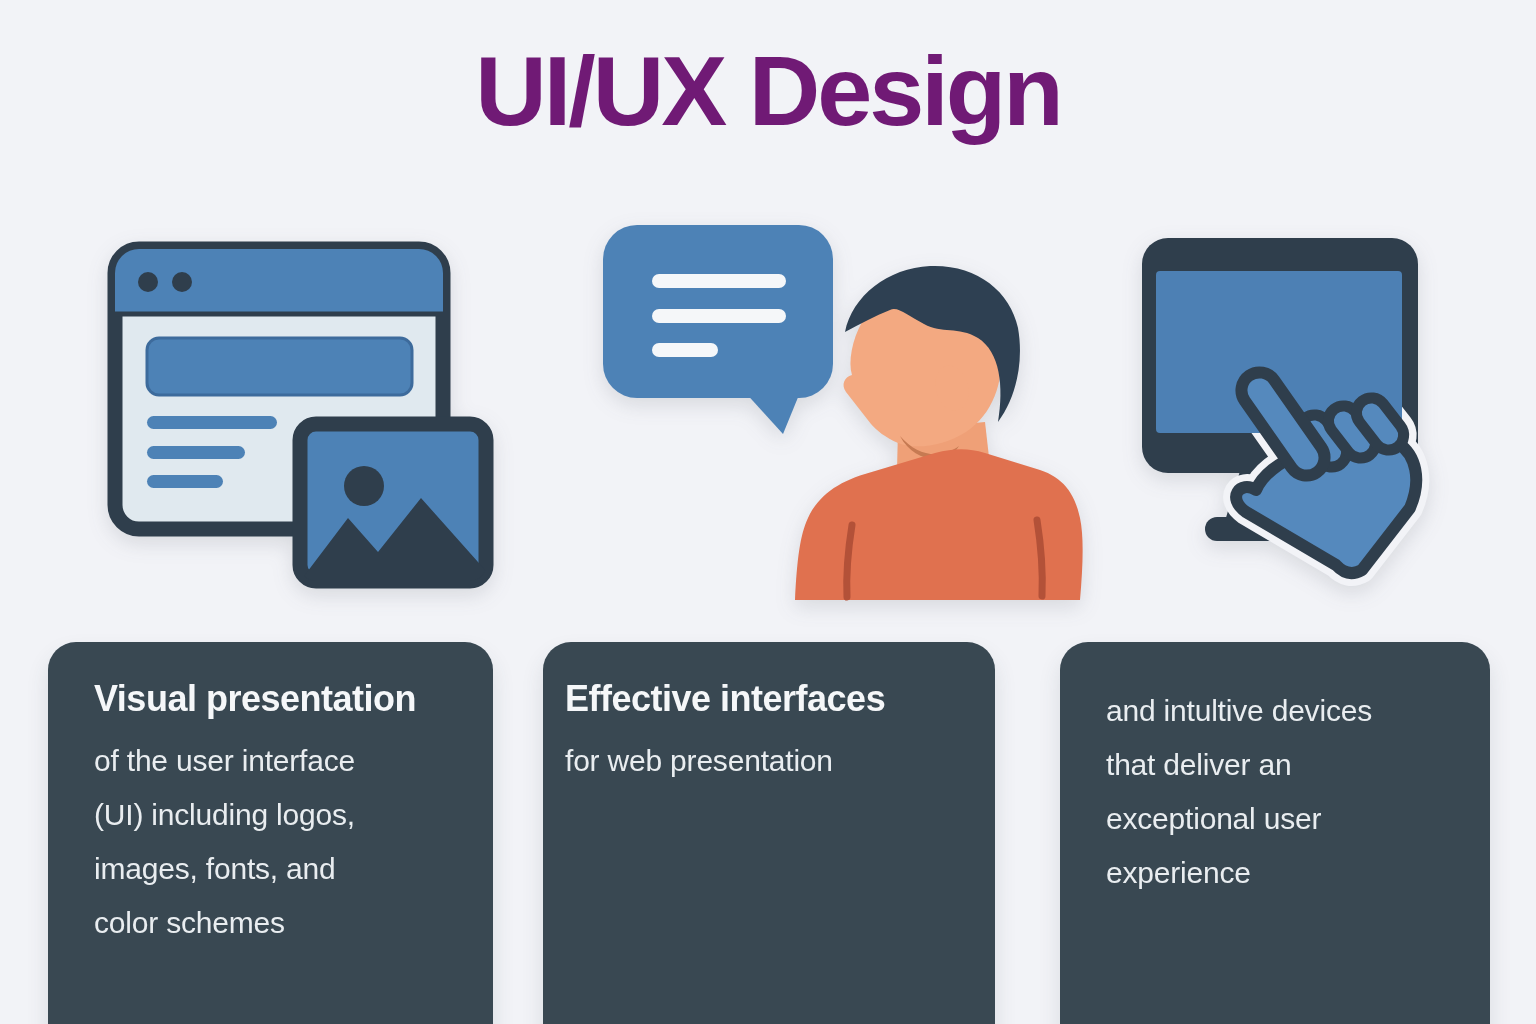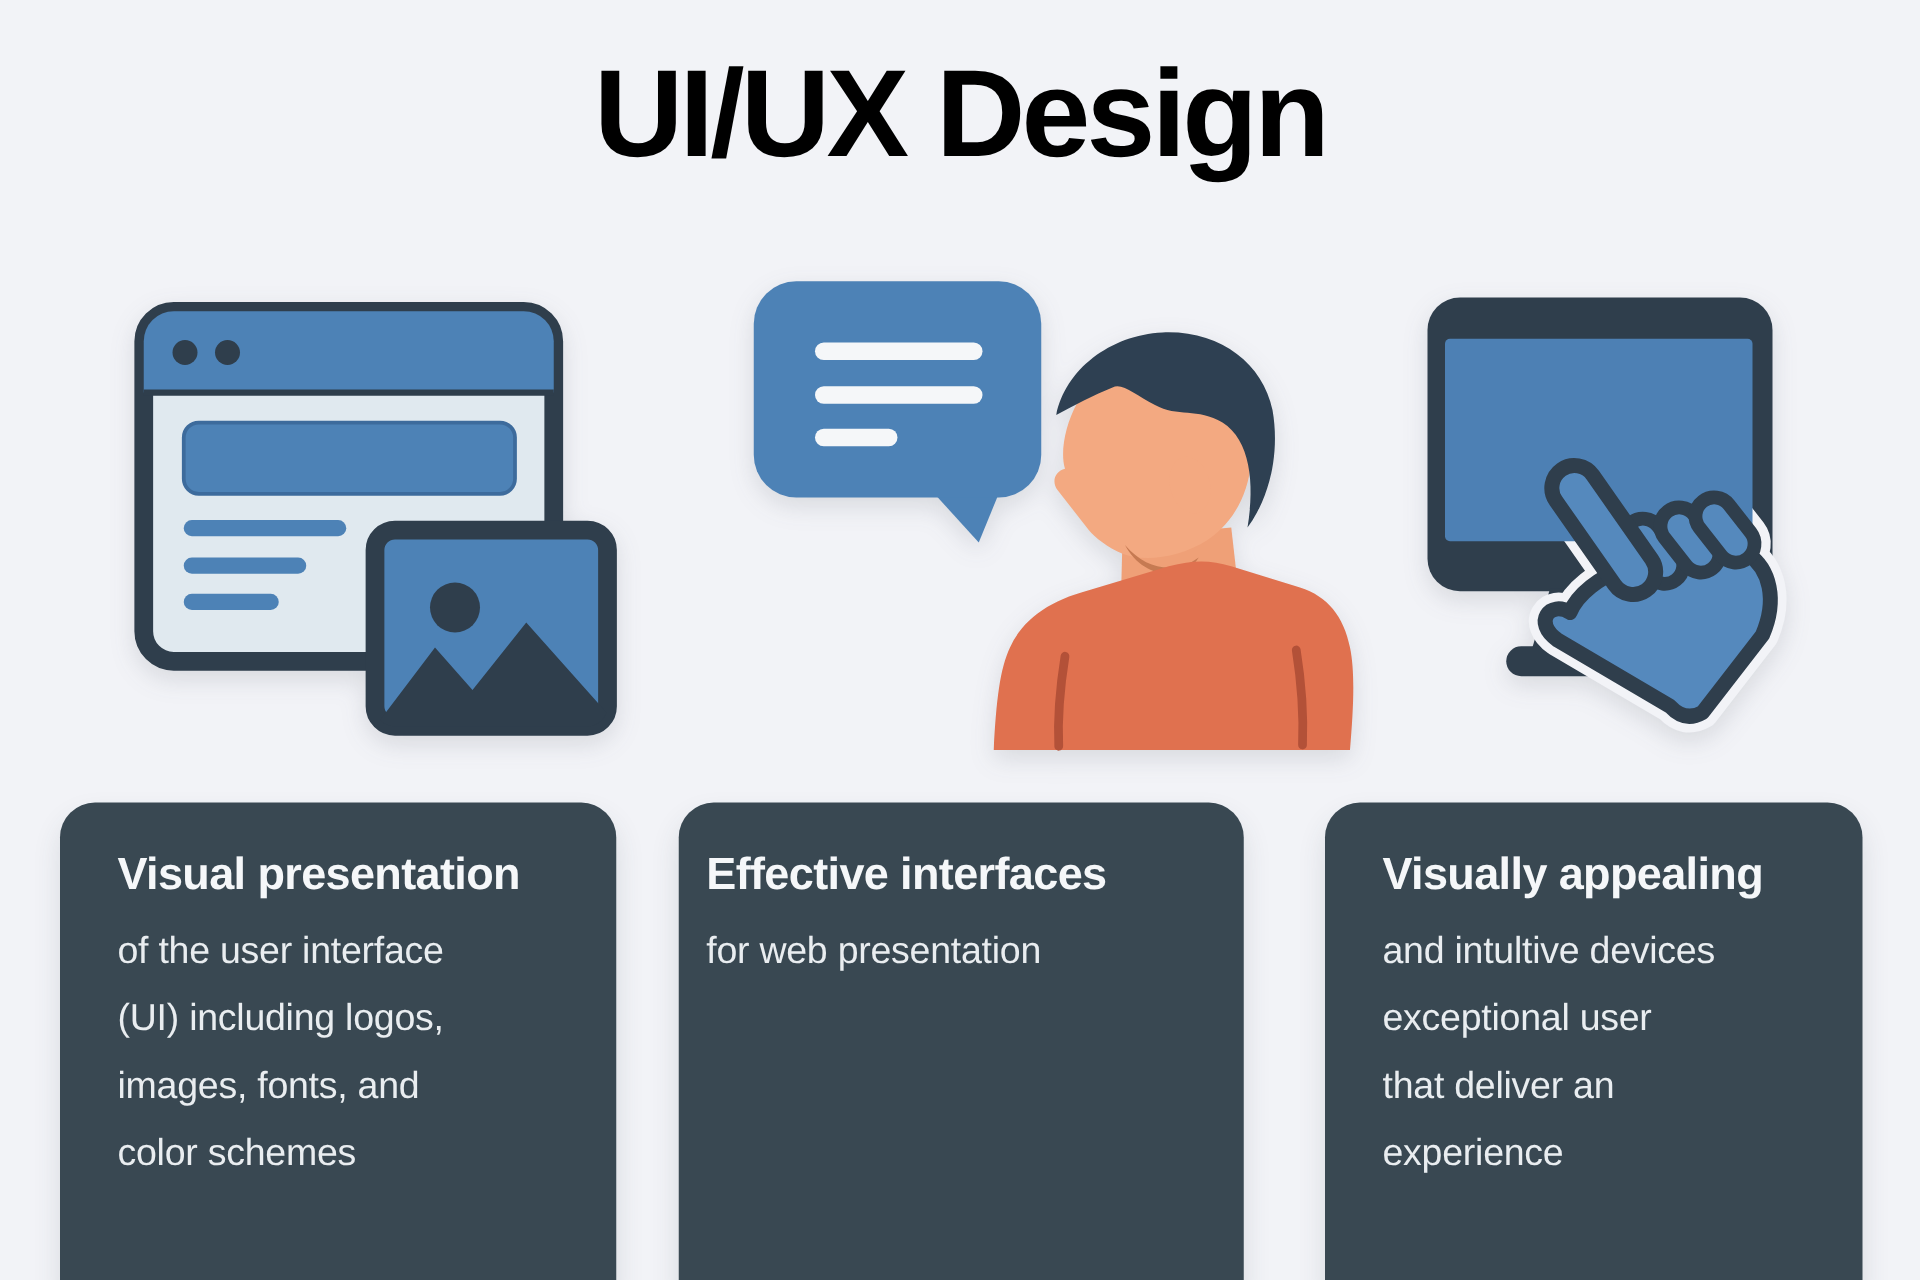--- a/index.html
+++ b/index.html
@@ -6,21 +6,21 @@
   #stage{
     position:relative;width:1536px;height:1024px;overflow:hidden;
     background:#f2f3f7;
     font-family:"Liberation Sans", sans-serif;
   }
   
   .main-title{
     position:absolute;top:34px;left:0;width:100%;
     text-align:center;
     font-size:99px;font-weight:bold;letter-spacing:-3px;
-    color:#000000;
+    color:#701a75;
   }
   
   .illus{position:absolute;filter:drop-shadow(0 7px 10px rgba(54,67,79,0.14));}
   #illus-browser{left:100px;top:235px;}
   #illus-conversation{left:595px;top:220px;}
   #illus-touch{left:1130px;top:228px;}
   
   .card{
     position:absolute;top:642px;height:410px;box-sizing:border-box;
     background:#394852;border-radius:28px;
@@ -139,22 +139,21 @@
   </div>
 
   <div id="card-2" class="card">
     <div class="card-heading">Effective interfaces</div>
     <div>
       <div class="card-line">for web presentation</div>
     </div>
   </div>
 
   <div id="card-3" class="card">
-    <div class="card-heading">Visually appealing</div>
     <div>
       <div class="card-line">and intultive devices</div>
+      <div class="card-line">that deliver an</div>
       <div class="card-line">exceptional user</div>
-      <div class="card-line">that deliver an</div>
       <div class="card-line">experience</div>
     </div>
   </div>
 
 </div>
 
 </body></html>

